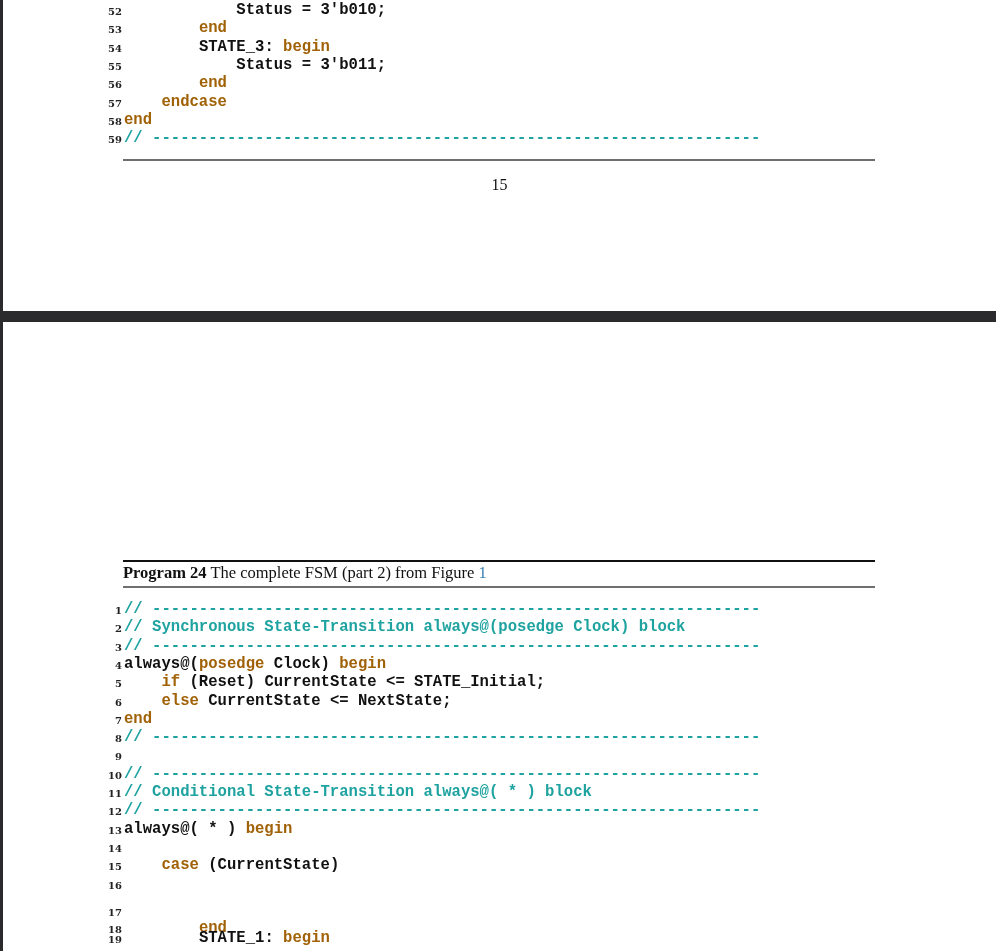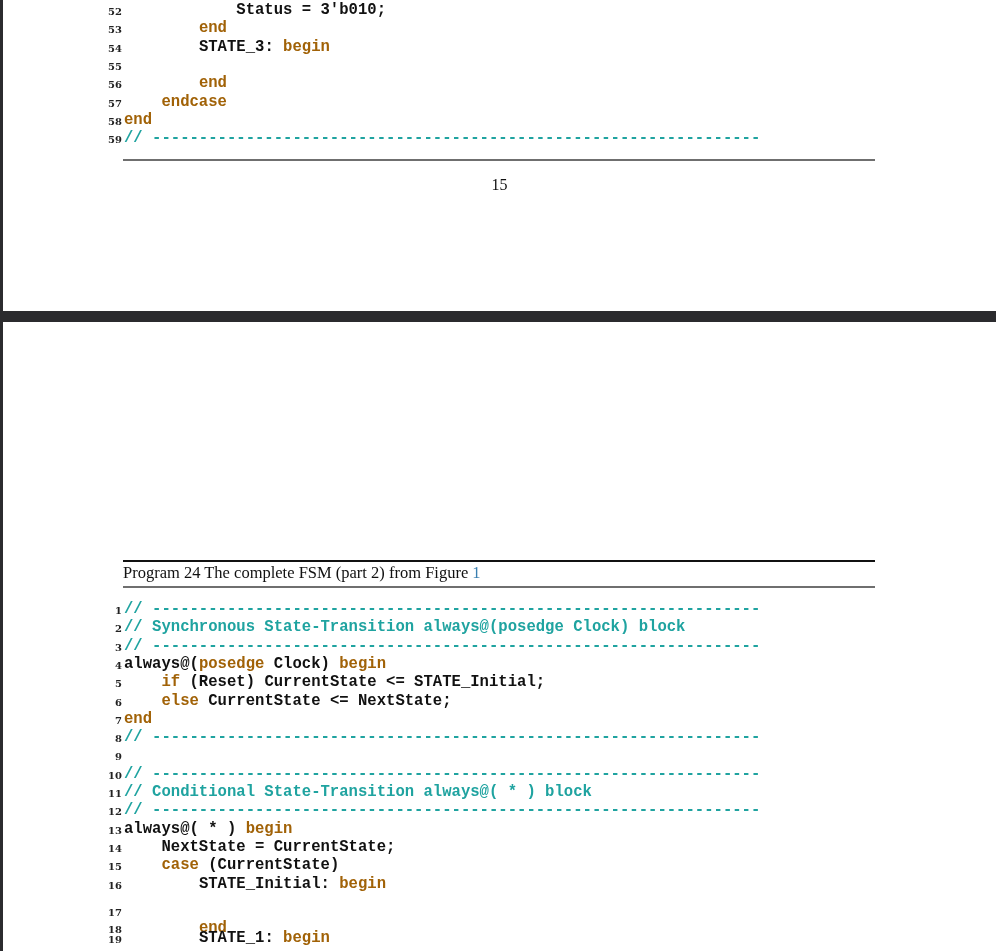--- a/index.html
+++ b/index.html
@@ -31,34 +31,34 @@
   }
   .kw { color: #a16207; }
   .cm { color: #1fa3a0; }
 
   .footer-rule { position: absolute; left: 120px; width: 752px; height: 2px; background: #6f6f6f; top: 159px; }
   .page-number { position: absolute; left: 0; width: 993px; text-align: center; top: 176px; font-size: 16px; color: #111; }
 
   .caption-rule-top { position: absolute; left: 120px; width: 752px; height: 1.5px; background: #111; top: 238px; }
   .caption-rule-bottom { position: absolute; left: 120px; width: 752px; height: 2px; background: #6f6f6f; top: 264px; }
   .caption { position: absolute; left: 120px; top: 241px; font-size: 16.5px; color: #111; white-space: nowrap; }
-  .caption b { font-weight: normal; }
+  .caption b { font-weight: bold; }
   .caption .ref { color: #3a7fb0; }
 </style>
 </head>
 <body>
 
 <div class="viewer-border-left"></div>
 
 <div class="page page-top">
   <div class="code" id="code-top" style="top:1px;">
       <div class="line" style="top: 0px; width: 993px;"><span class="ln">52</span><span class="src">            <span>Status = 3'b010;</span></span></div>
       <div class="line" style="top: 18.3px; width: 993px;"><span class="ln">53</span><span class="src">        <span class="kw">end</span></span></div>
       <div class="line" style="top: 36.6px; width: 846px;"><span class="ln">54</span><span class="src">        <span>STATE_3: </span><span class="kw">begin</span></span></div>
-      <div class="line" style="top: 54.9px; width: 801px;"><span class="ln">55</span></div>
+      <div class="line" style="top: 54.9px; width: 801px;"><span class="ln">55</span><span class="src">            <span>Status = 3'b011;</span></span></div>
       <div class="line" style="top: 73.2px; width: 993px;"><span class="ln">56</span><span class="src">        <span class="kw">end</span></span></div>
       <div class="line" style="top: 91.5px; width: 993px;"><span class="ln">57</span><span class="src">    <span class="kw">endcase</span></span></div>
       <div class="line" style="top: 109.8px; width: 993px;"><span class="ln">58</span><span class="src"><span class="kw">end</span></span></div>
       <div class="line" style="top: 128.1px; width: 993px;"><span class="ln">59</span><span class="src"><span class="cm">// -----------------------------------------------------------------</span></span></div>
     </div>
   <div class="footer-rule"></div>
   <div class="page-number">15</div>
 </div>
 
 <div class="page-gap"></div>
@@ -76,20 +76,20 @@
       <div class="line" style="top: 54.9px; width: 993px;"><span class="ln">4</span><span class="src"><span>always@(</span><span class="kw">posedge</span><span> Clock) </span><span class="kw">begin</span></span></div>
       <div class="line" style="top: 73.2px; width: 993px;"><span class="ln">5</span><span class="src">    <span class="kw">if</span><span> (Reset) CurrentState &lt;= STATE_Initial;</span></span></div>
       <div class="line" style="top: 91.5px; width: 993px;"><span class="ln">6</span><span class="src">    <span class="kw">else</span><span> CurrentState &lt;= NextState;</span></span></div>
       <div class="line" style="top: 109.8px; width: 993px;"><span class="ln">7</span><span class="src"><span class="kw">end</span></span></div>
       <div class="line" style="top: 128.1px; width: 993px;"><span class="ln">8</span><span class="src"><span class="cm">// -----------------------------------------------------------------</span></span></div>
       <div class="line" style="top: 146.4px; width: 993px;"><span class="ln">9</span><span class="src"></span></div>
       <div class="line" style="top: 164.7px; width: 993px;"><span class="ln">10</span><span class="src"><span class="cm">// -----------------------------------------------------------------</span></span></div>
       <div class="line" style="top: 183px; width: 993px;"><span class="ln">11</span><span class="src"><span class="cm">// Conditional State-Transition always@( * ) block</span></span></div>
       <div class="line" style="top: 201.3px; width: 993px;"><span class="ln">12</span><span class="src"><span class="cm">// -----------------------------------------------------------------</span></span></div>
       <div class="line" style="top: 219.6px; width: 993px;"><span class="ln">13</span><span class="src"><span>always@( * ) </span><span class="kw">begin</span></span></div>
-      <div class="line" style="top: 237.9px; width: 993px;"><span class="ln">14</span><span class="src">    <span>NextState = CurrentState;</span></span></div>
+      <div class="line" style="top: 237.9px; width: 993px;"><span class="ln">14</span></div>
       <div class="line" style="top: 256.2px; width: 993px;"><span class="ln">15</span><span class="src">    <span class="kw">case</span><span> (CurrentState)</span></span></div>
-      <div class="line" style="top: 274.5px; width: 993px;"><span class="ln">16</span><span class="src">        <span>STATE_Initial: </span><span class="kw">begin</span></span></div>
+      <div class="line" style="top: 274.5px; width: 993px;"><span class="ln">16</span></div>
       <div class="line" style="top: 292.8px; width: 993px; margin-top: 9px;"><span class="ln">17</span></div>
       <div class="line" style="top: 319px; width: 993px;"><span class="ln">18</span><span class="src">        <span class="kw">end</span></span></div>
       <div class="line" style="top: 329.4px; width: 993px;"><span class="ln">19</span><span class="src">        <span>STATE_1: </span><span class="kw">begin</span></span></div>
     </div>
 </div>
 
 </body></html>

